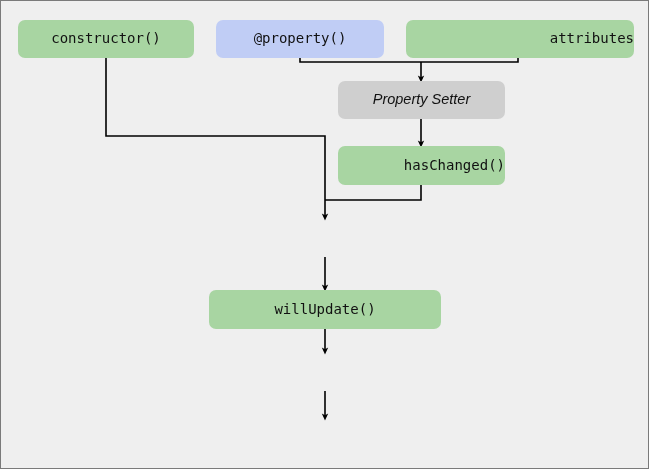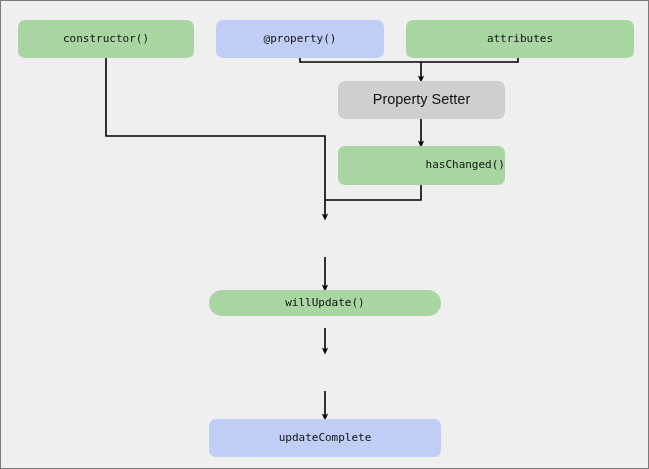--- a/index.html
+++ b/index.html
@@ -24,21 +24,21 @@
     justify-content: center;
     border-radius: 7px;
     box-sizing: border-box;
     text-align: center;
     color: #111111;
     line-height: 1.1;
     z-index: 2;
   }
   .node.mono {
     font-family: "DejaVu Sans Mono", monospace;
-    font-size: 11px;
+    font-size: 14px;
     letter-spacing: 0px;
   }
   .node.sans {
     font-family: "Liberation Sans", sans-serif;
     font-size: 14.5px;
   }
   .green  { background: #a8d5a2; }
   .blue   { background: #c0cdf5; text-align: center; }
   .gray   { background: #cfcfcf; }
 
@@ -82,35 +82,32 @@
   </svg>
 
   <div class="node green mono" style="left:17px; top:19px; width:176px; height:38px;">
     <span>constructor()</span>
   </div>
 
   <div class="node blue mono" style="left:215px; top:19px; width:168px; height:38px;">
     <span>@property()</span>
   </div>
 
-  <div class="node green mono" style="left:405px; top:19px; width:228px; height:38px;">
+  <div class="node green mono" style="left:405px; top:19px; width:228px; height:38px;justify-content:flex-end;">
     <span>attributes</span>
   </div>
 
-  <div class="node gray sans" style="left:337px; top:80px; width:167px; height:38px;">
+  <div class="node gray sans" style="left:337px; top:80px; width:167px; height:38px;font-style:italic;">
     <span>Property Setter</span>
   </div>
 
   <div class="node green mono" style="left:337px; top:145px; width:167px; height:39px;justify-content:flex-end;">
     <span>hasChanged()</span>
   </div>
 
 
-  <div class="node green mono" style="left:208px; top:289px; width:232px; height:26px;border-radius:14px;">
+  <div class="node green mono" style="left:208px; top:289px; width:232px; height:39px;">
     <span>willUpdate()</span>
   </div>
 
 
-  <div class="node blue mono" style="left:208px; top:418px; width:232px; height:38px;">
-    <span>updateComplete</span>
-  </div>
 
 </div>
 
 </body></html>

